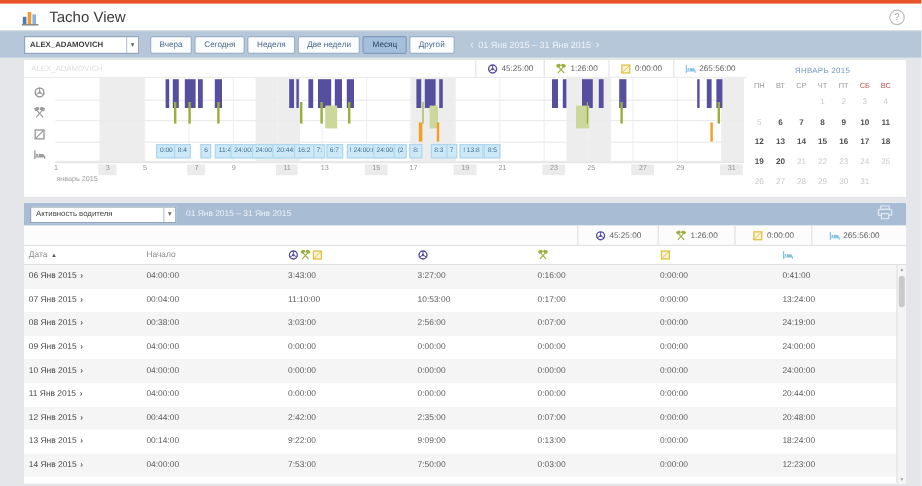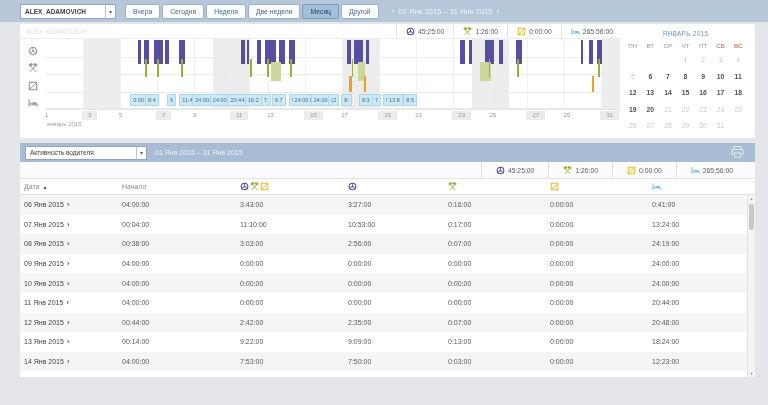--- a/index.html
+++ b/index.html
@@ -66,20 +66,32 @@
   .vscroll{position:absolute;right:0;top:52px;bottom:0;width:8px;background:#f4f4f4;border-left:1px solid #e2e2e2;}
   .sarrow{position:absolute;top:1px;left:0;width:100%;text-align:center;font-size:4px;color:#9a9a9a;cursor:pointer;}
   .sarrow.down{top:auto;bottom:1px;}
   .sthumb{position:absolute;top:9px;left:1px;width:5px;height:26px;background:#c9c9c9;border-radius:2px;cursor:pointer;}
 </style>
 </head>
 <body>
 
 <div class="page">
 
+  <header class="topbar">
+    <span class="logo">
+      <svg width="16" height="15" viewBox="0 0 16 15">
+        <rect x="1" y="7" width="3" height="6" fill="#4a7ab0"></rect>
+        <rect x="5" y="3" width="3" height="10" fill="#ef9b32"></rect>
+        <rect x="9" y="5" width="3" height="8" fill="#85b4e0"></rect>
+        <rect x="0" y="13" width="14" height="1.3" fill="#8a8a8a"></rect>
+      </svg>
+    </span>
+    <span class="apptitle">Tacho View</span>
+    <span class="help">?</span>
+  </header>
 
   <div class="toolbar">
     <div class="select driver">
       <span class="sel-text">ALEX_ADAMOVICH</span>
       <span class="caret">▾</span>
     </div>
     <div class="btn-group" id="range-buttons">
         <button class="rbtn">Вчера</button>
         <button class="rbtn">Сегодня</button>
         <button class="rbtn">Неделя</button>

